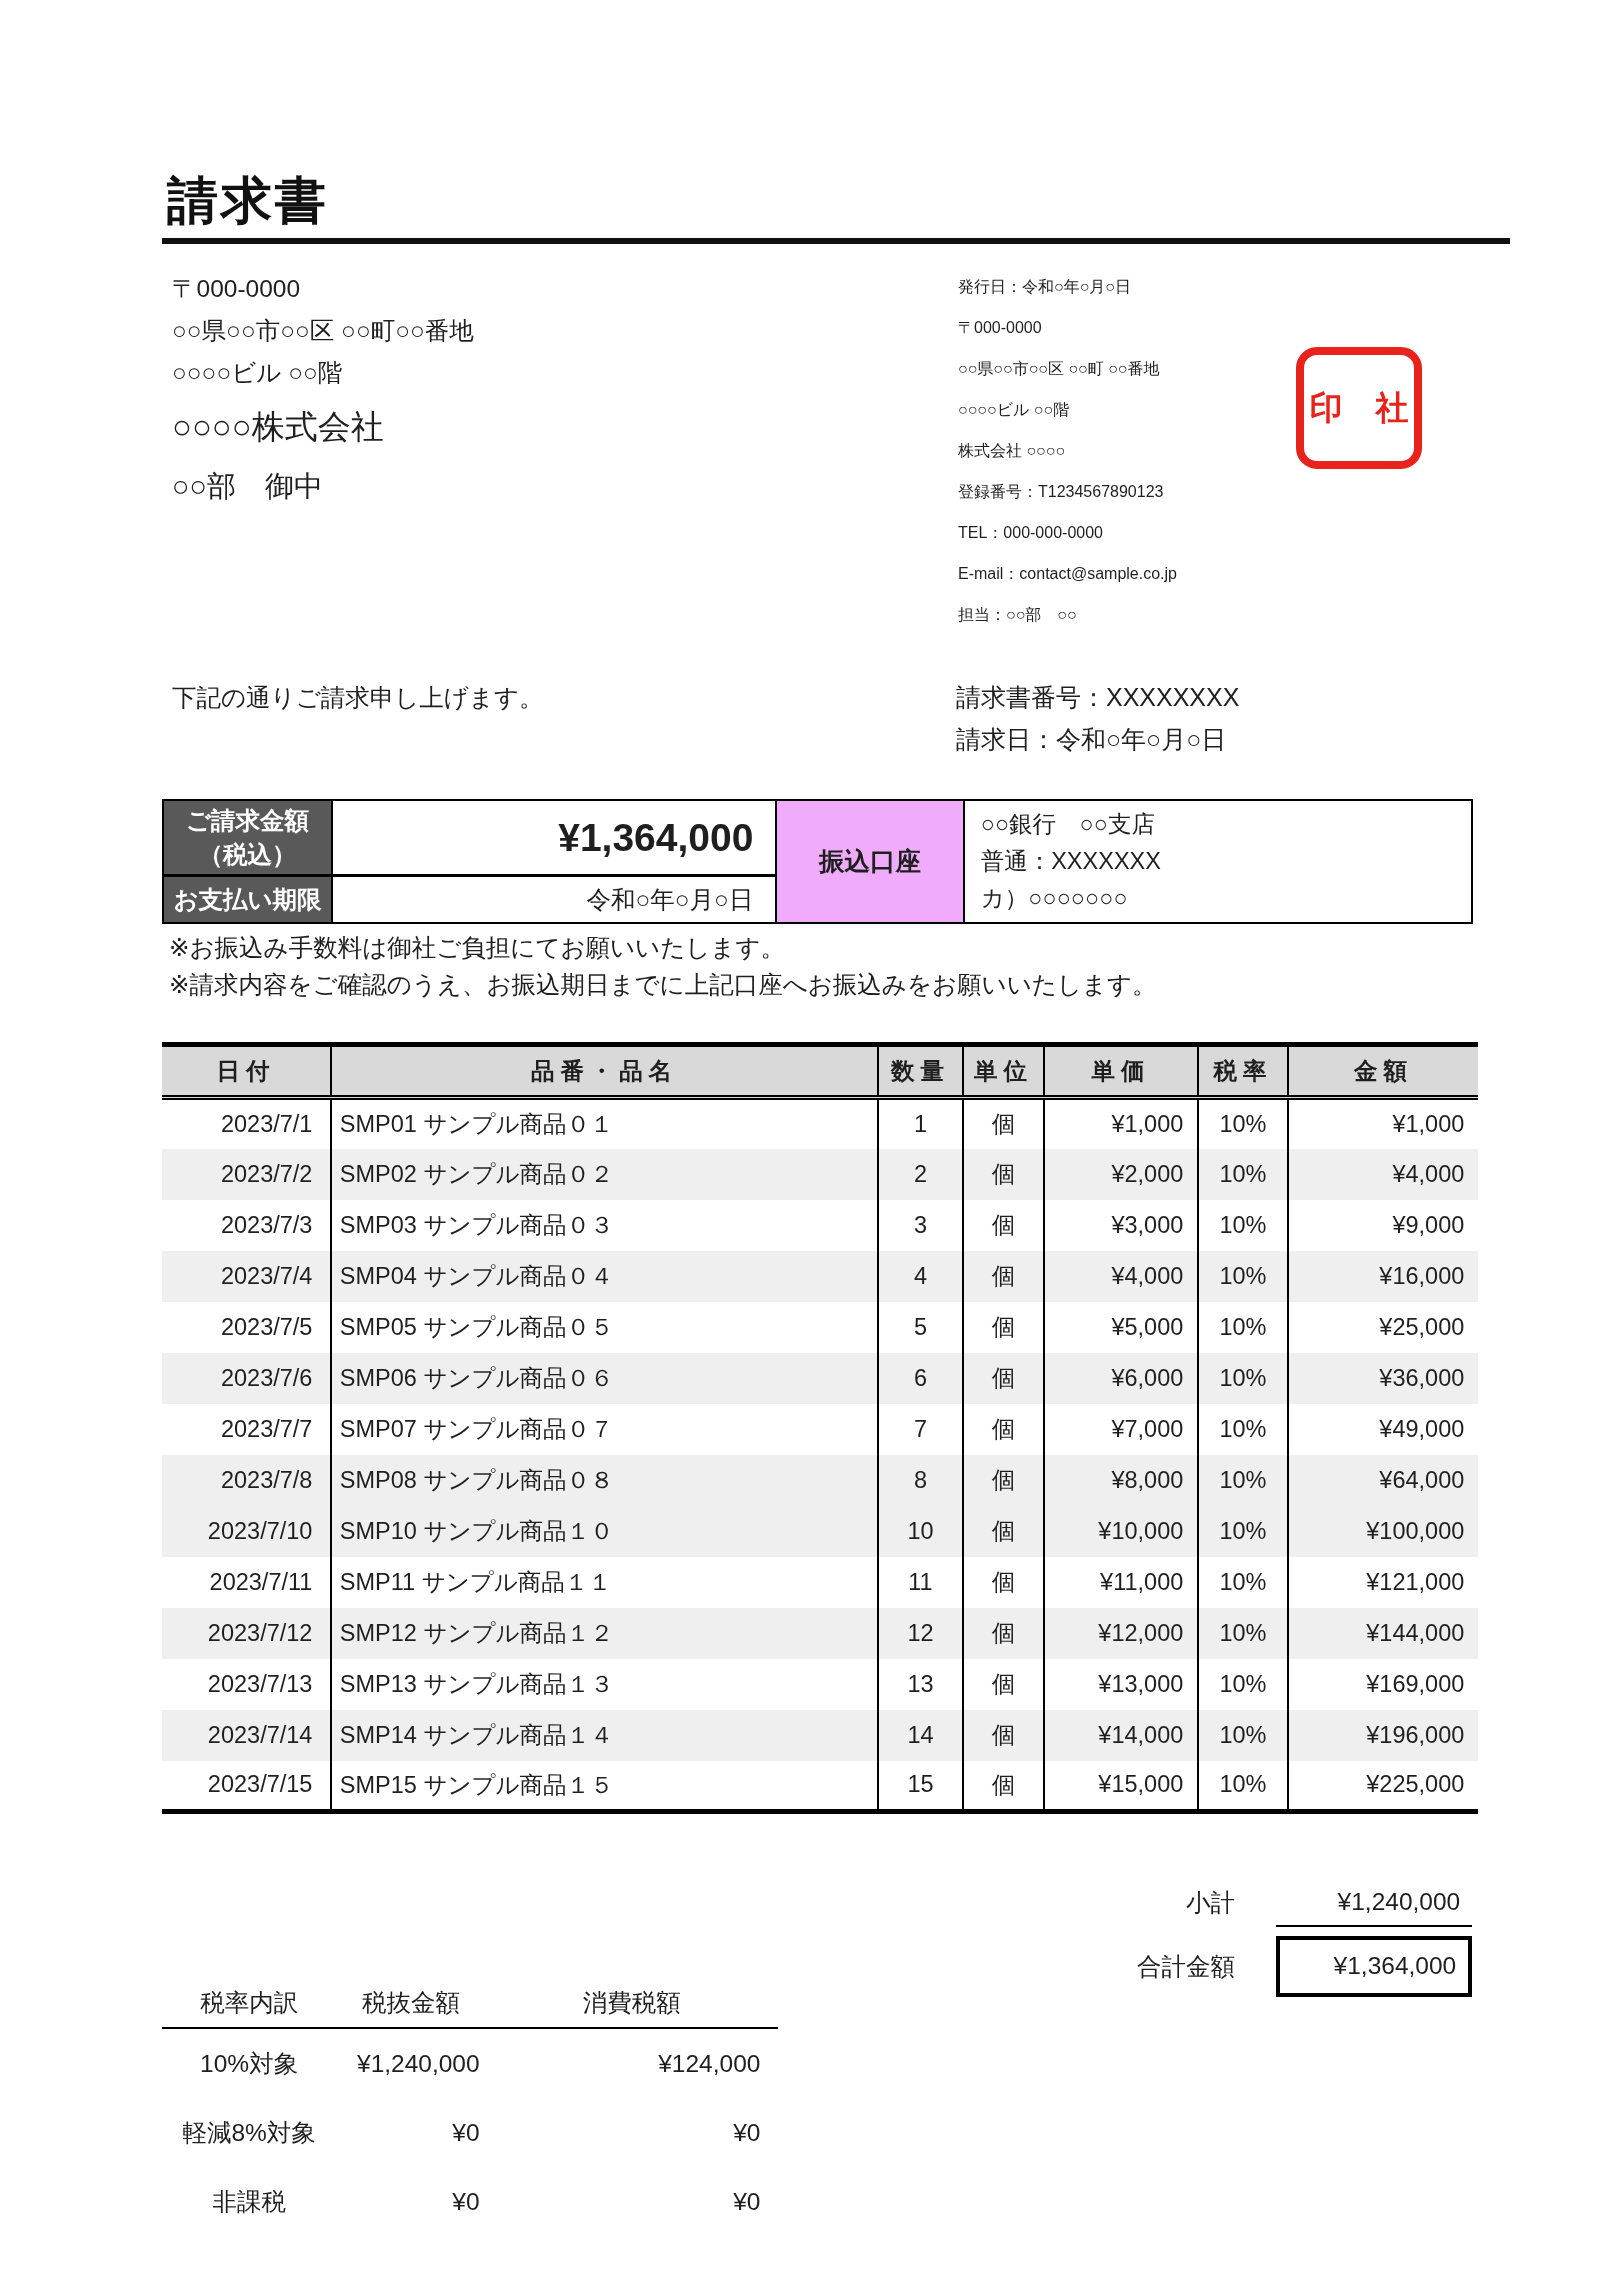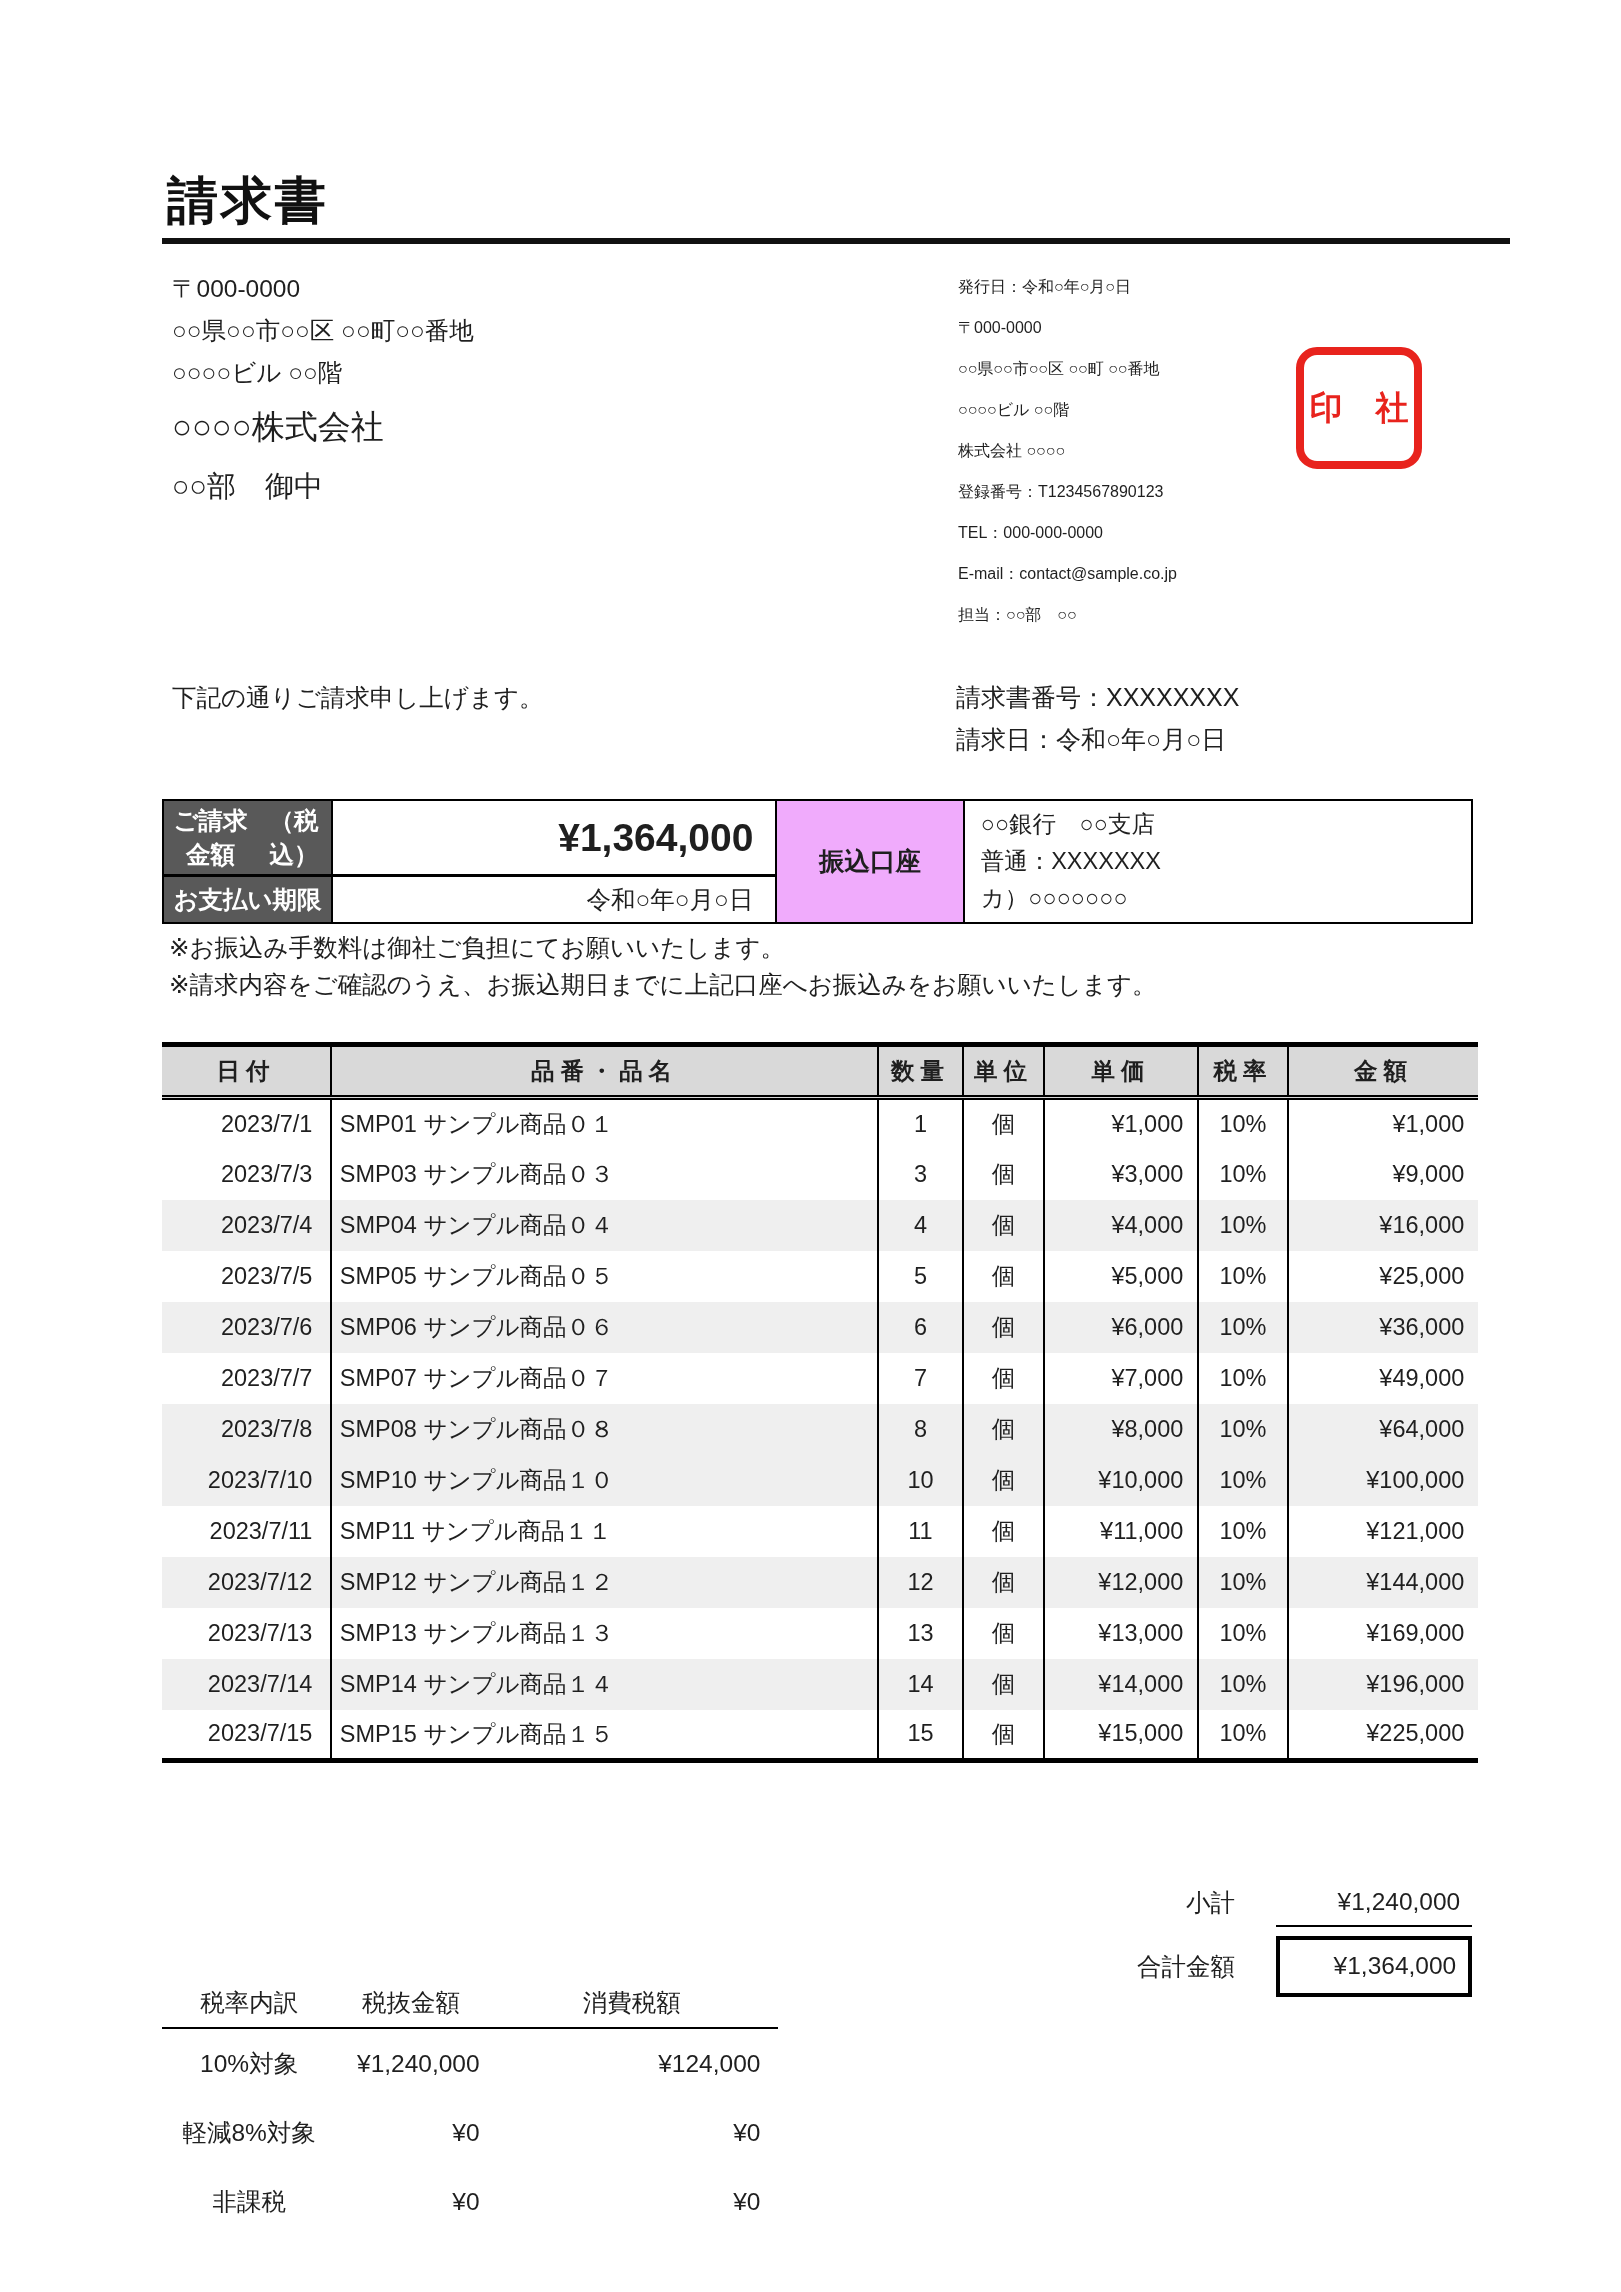--- a/index.html
+++ b/index.html
@@ -57,21 +57,21 @@
     display:flex; align-items:center; justify-content:center;
     font-size:25.5px; font-weight:bold;
   }
   .bb-col-bank {
     flex:1; padding:3.9px 0 3.9px 15.7px;
     display:flex; flex-direction:column; justify-content:center;
     font-size:23.5px; line-height:37px;
   }
   .bb-cell-dark {
     background:#595959; color:#fff; font-weight:bold; font-size:24.5px;
-    display:flex; flex-direction:row; align-items:center; justify-content:center;
+    display:flex; flex-direction:column; align-items:center; justify-content:center;
     text-align:center; line-height:1.35;
   }
   .bb-row1 { height:76px; border-bottom:3.9px solid #000; box-sizing:border-box; }
   .bb-row2 { flex:1; }
   .bb-amount {
     display:flex; align-items:center; justify-content:flex-end;
     font-size:39px; font-weight:bold; padding-right:21.6px; box-sizing:border-box;
   }
   .bb-due {
     display:flex; align-items:center; justify-content:flex-end;
@@ -216,20 +216,29 @@
     <tbody>
         <tr>
           <td class="c-date">2023/7/1</td>
           <td class="c-name">SMP01 サンプル商品０１</td>
           <td class="c-qty">1</td>
           <td class="c-unit">個</td>
           <td class="c-price">¥1,000</td>
           <td class="c-rate">10%</td>
           <td class="c-amt">¥1,000</td>
         </tr>
+        <tr class="alt">
+          <td class="c-date">2023/7/2</td>
+          <td class="c-name">SMP02 サンプル商品０２</td>
+          <td class="c-qty">2</td>
+          <td class="c-unit">個</td>
+          <td class="c-price">¥2,000</td>
+          <td class="c-rate">10%</td>
+          <td class="c-amt">¥4,000</td>
+        </tr>
         <tr>
           <td class="c-date">2023/7/3</td>
           <td class="c-name">SMP03 サンプル商品０３</td>
           <td class="c-qty">3</td>
           <td class="c-unit">個</td>
           <td class="c-price">¥3,000</td>
           <td class="c-rate">10%</td>
           <td class="c-amt">¥9,000</td>
         </tr>
         <tr class="alt">

